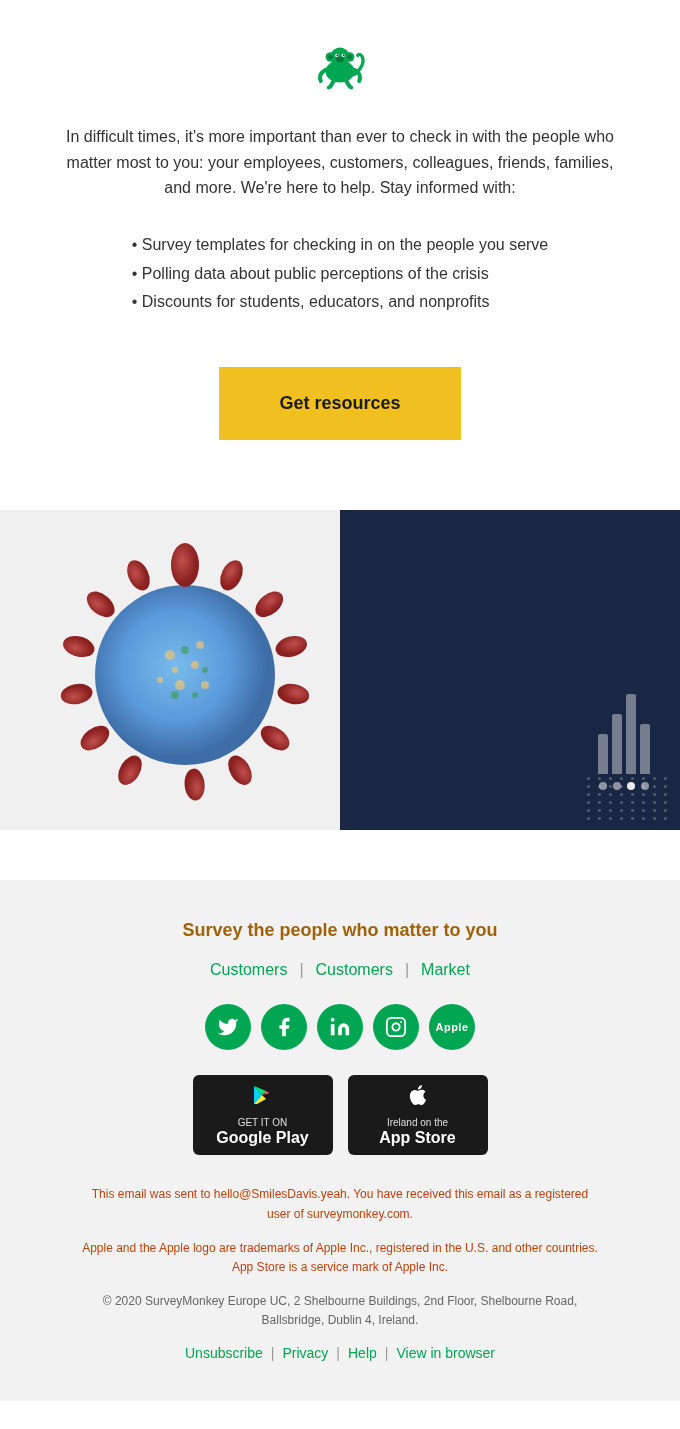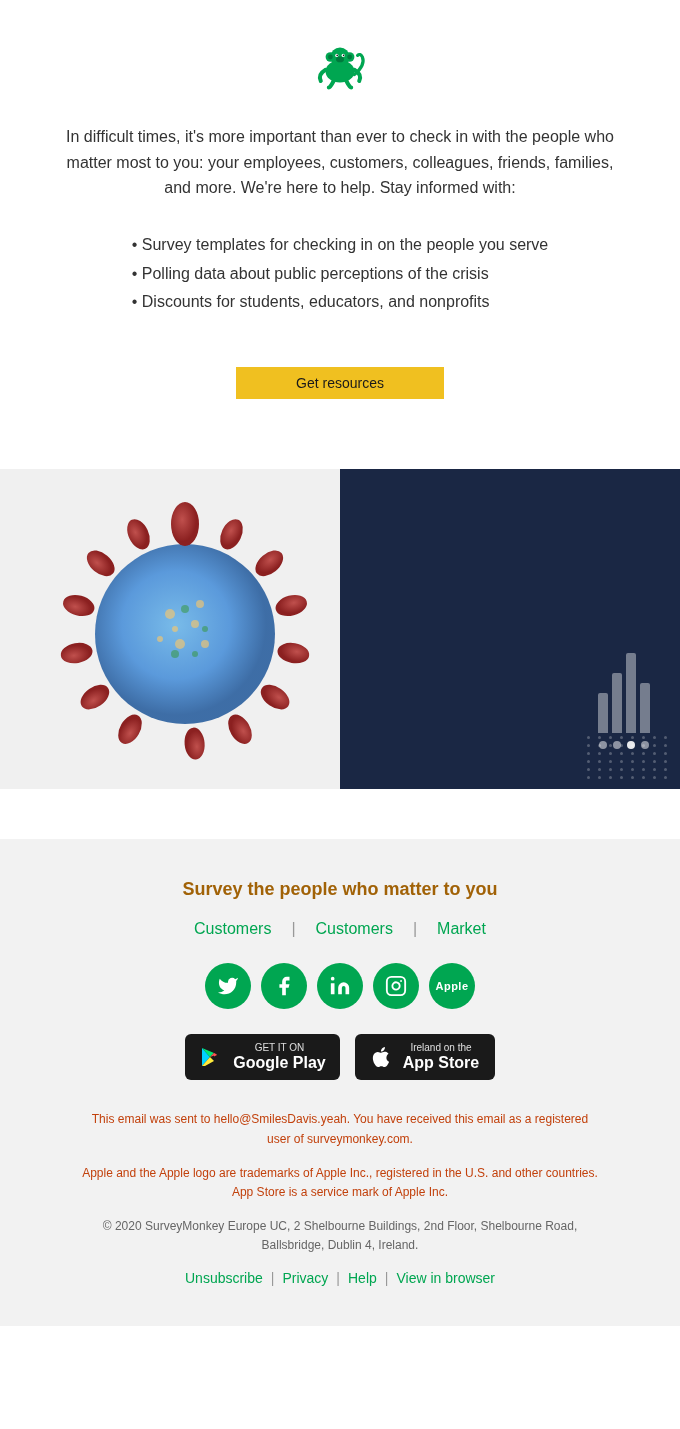--- a/index.html
+++ b/index.html
@@ -64,23 +64,23 @@
 
     .cta-button-wrapper {
       text-align: center;
       margin: 20px 0 40px;
     }
 
     .cta-button {
       display: inline-block;
       background: #f0c020;
       color: #1a1a1a;
-      font-size: 14px;
-      font-weight: 400;
-      padding: 8px 60px;
+      font-size: 18px;
+      font-weight: 700;
+      padding: 26px 60px;
       text-decoration: none;
       cursor: pointer;
       border: none;
     }
 
     
     .hero-image {
       width: 100%;
       height: 320px;
       display: flex;
@@ -163,21 +163,21 @@
       font-size: 18px;
       font-weight: 700;
       color: #a16207;
       margin-bottom: 20px;
     }
 
     .footer-nav {
       display: flex;
       justify-content: center;
       align-items: center;
-      gap: 8px;
+      gap: 0;
       margin-bottom: 25px;
     }
 
     .footer-nav a {
       color: #00a651;
       font-size: 16px;
       text-decoration: none;
     }
 
     .footer-nav .separator {
@@ -241,20 +241,21 @@
     .app-btn {
       display: flex;
       align-items: center;
       background: #1a1a1a;
       border-radius: 6px;
       padding: 8px 14px;
       gap: 10px;
       cursor: pointer;
       text-decoration: none;
       min-width: 140px;
+      flex-direction: column;
     }
 
     .app-btn-text-group {
       display: flex;
       flex-direction: column;
     }
 
     .app-btn-sub {
       font-size: 10px;
       color: #ffffff;

